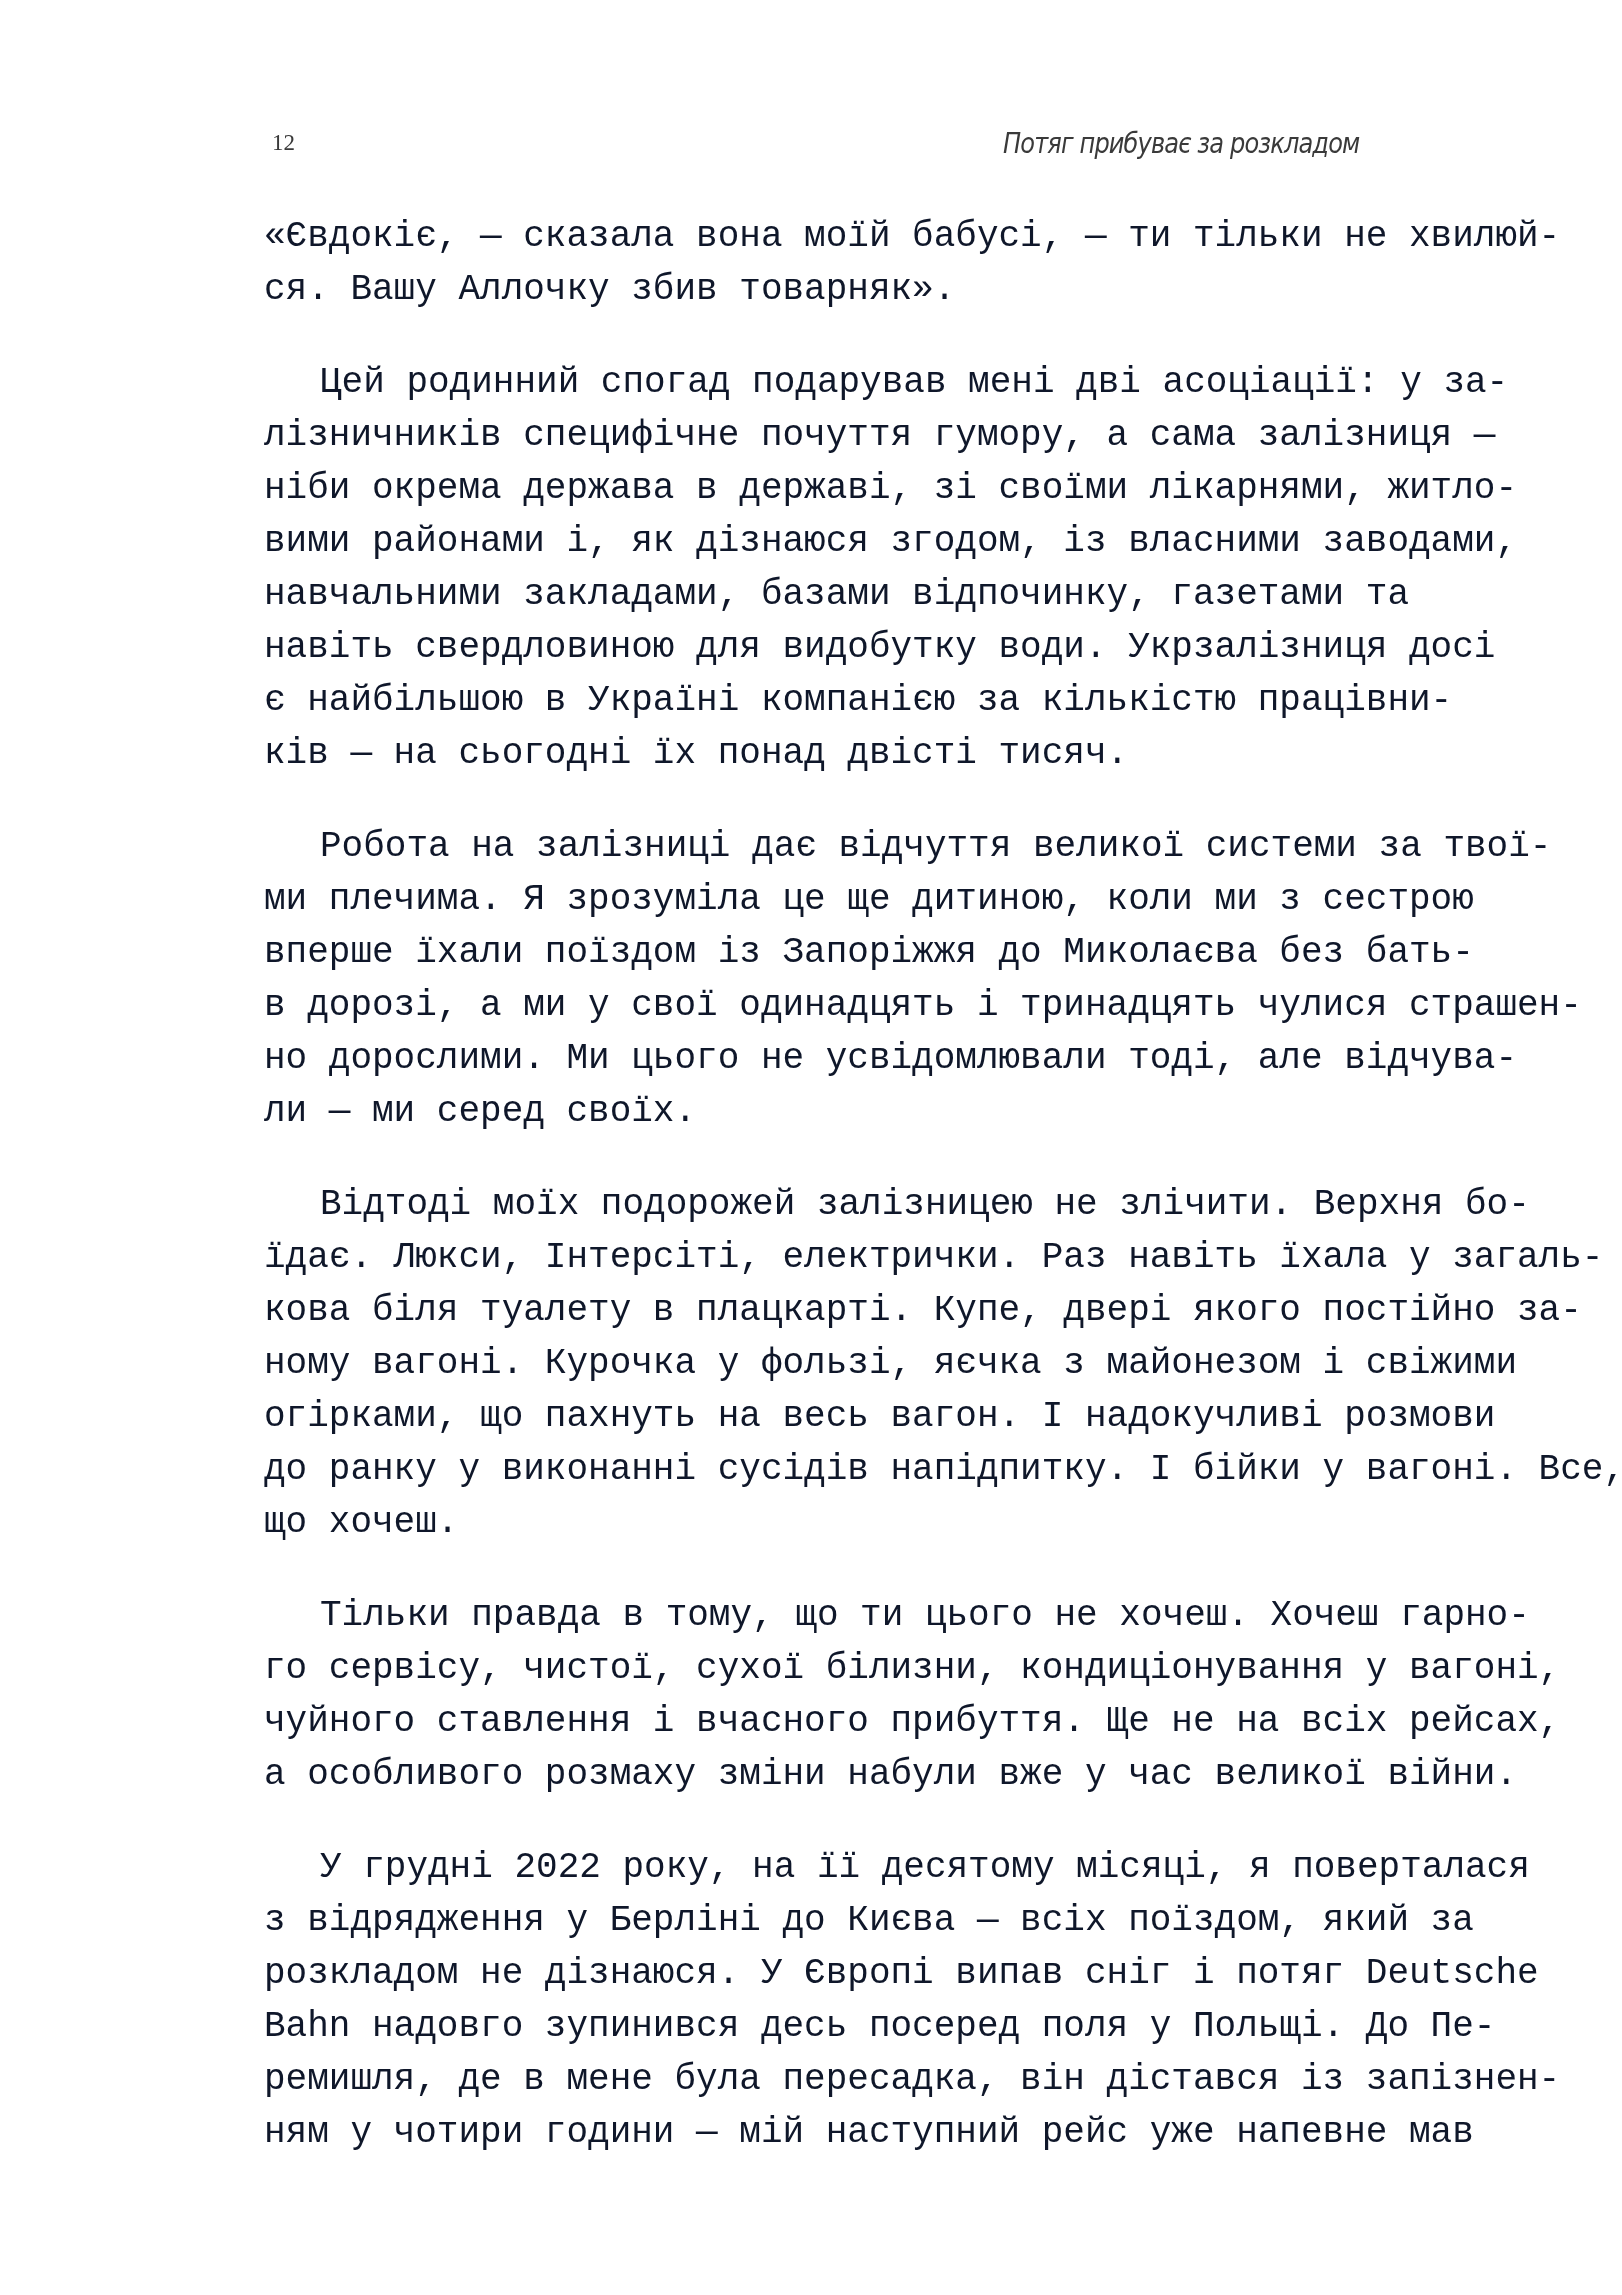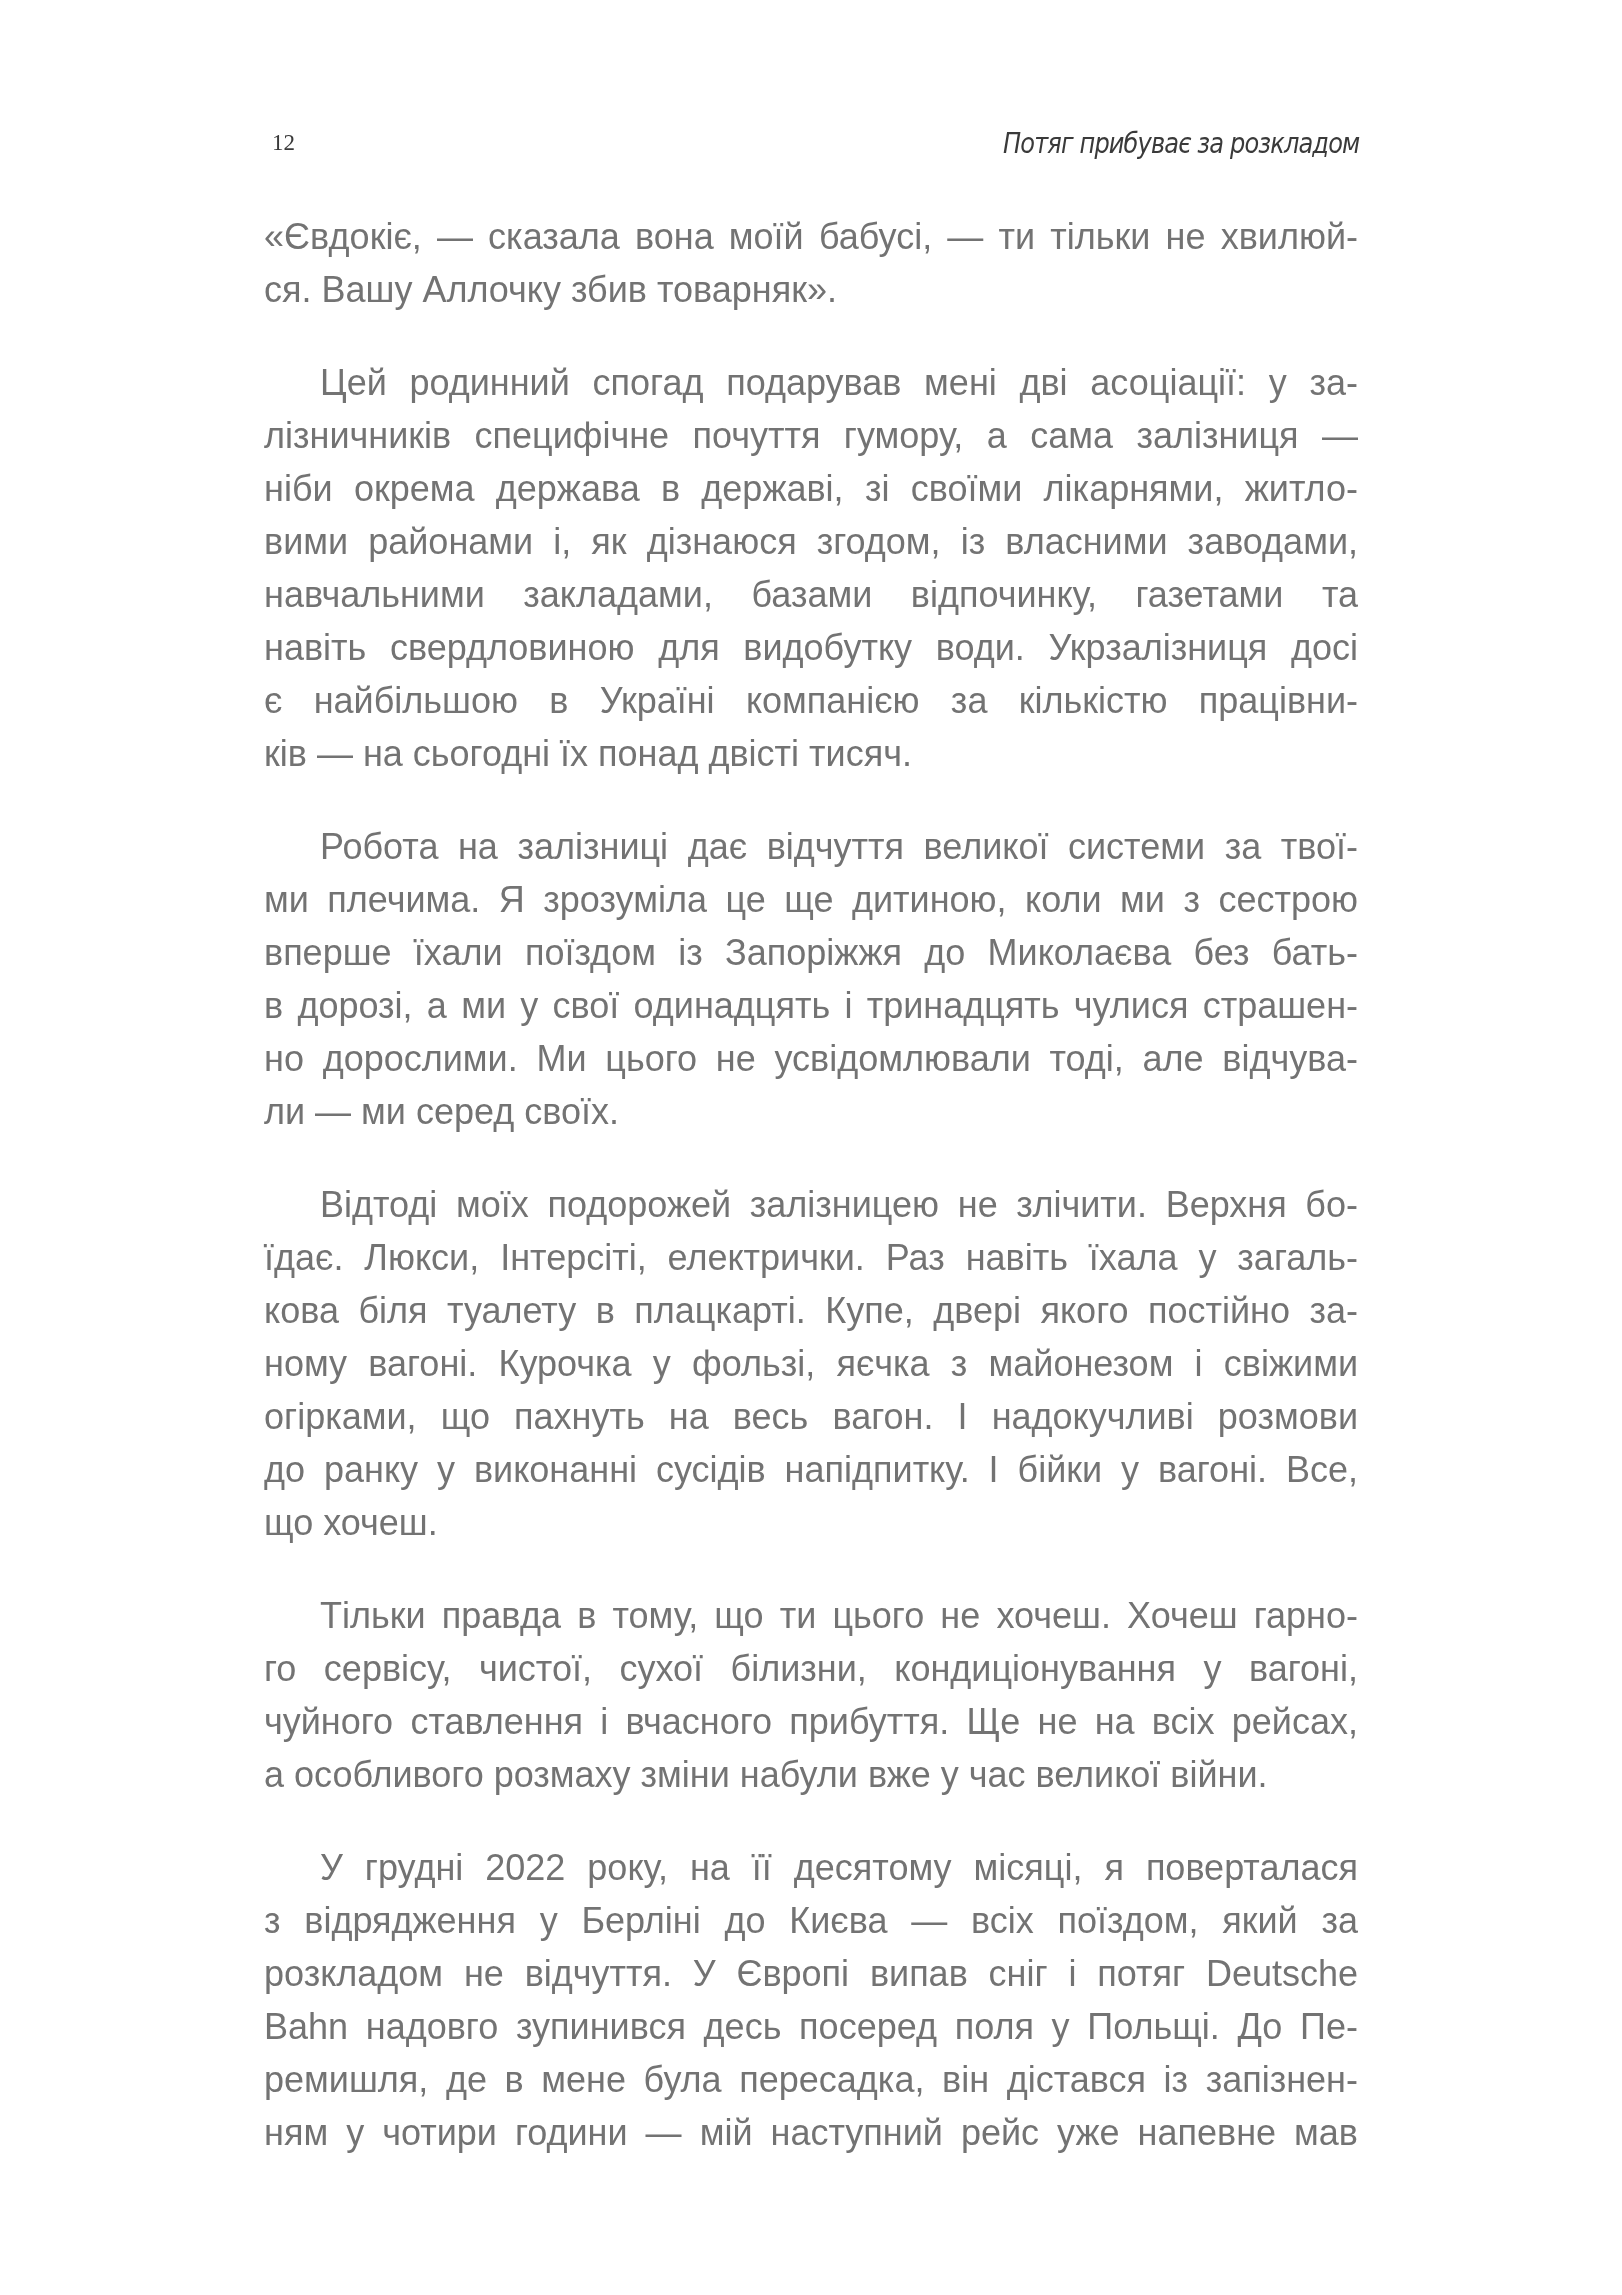--- a/index.html
+++ b/index.html
@@ -47,24 +47,24 @@
       letter-spacing: -1px;
       transform: scaleX(0.86);
       transform-origin: right center;
       white-space: nowrap;
     }
     .body-text {
       position: absolute;
       left: 264px;
       top: 210px;
       width: 1094px;
-      font-family: Liberation Sans, sans-serif;
+      font-family: Liberation Mono, monospace;
       font-size: 36px;
       line-height: 53px;
-      color: #737373;
+      color: #0f172a;
     }
     .line {
       display: block;
       white-space: nowrap;
       height: 53px;
       text-align: justify;
       text-align-last: justify;
     }
     .line.indent {
       padding-left: 56px;
@@ -107,20 +107,20 @@
       <span class="line">ному вагоні. Курочка у фользі, яєчка з майонезом і свіжими</span>
       <span class="line">огірками, що пахнуть на весь вагон. І надокучливі розмови</span>
       <span class="line">до ранку у виконанні сусідів напідпитку. І бійки у вагоні. Все,</span>
       <span class="line last">що хочеш.</span>
       <span class="line indent">Тільки правда в тому, що ти цього не хочеш. Хочеш гарно-</span>
       <span class="line">го сервісу, чистої, сухої білизни, кондиціонування у вагоні,</span>
       <span class="line">чуйного ставлення і вчасного прибуття. Ще не на всіх рейсах,</span>
       <span class="line last">а особливого розмаху зміни набули вже у час великої війни.</span>
       <span class="line indent">У грудні 2022 року, на її десятому місяці, я поверталася</span>
       <span class="line">з відрядження у Берліні до Києва — всіх поїздом, який за</span>
-      <span class="line">розкладом не відчуття. У Європі випав сніг і потяг Deutsche</span>
+      <span class="line">розкладом не дізнаюся. У Європі випав сніг і потяг Deutsche</span>
       <span class="line">Bahn надовго зупинився десь посеред поля у Польщі. До Пе-</span>
       <span class="line">ремишля, де в мене була пересадка, він дістався із запізнен-</span>
       <span class="line">ням у чотири години — мій наступний рейс уже напевне мав</span>
     </div>
 
 </div>
 
 
 </body></html>

